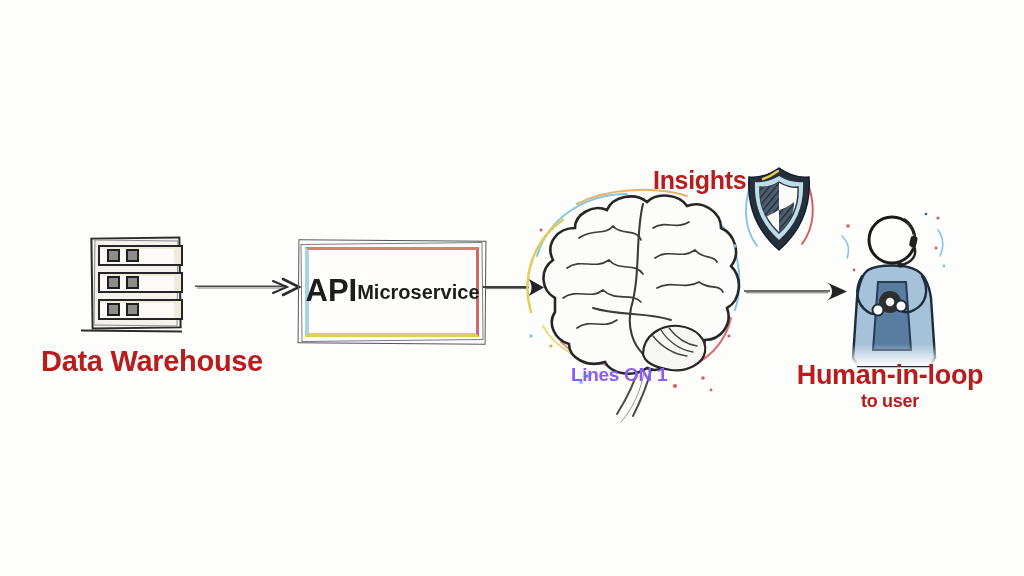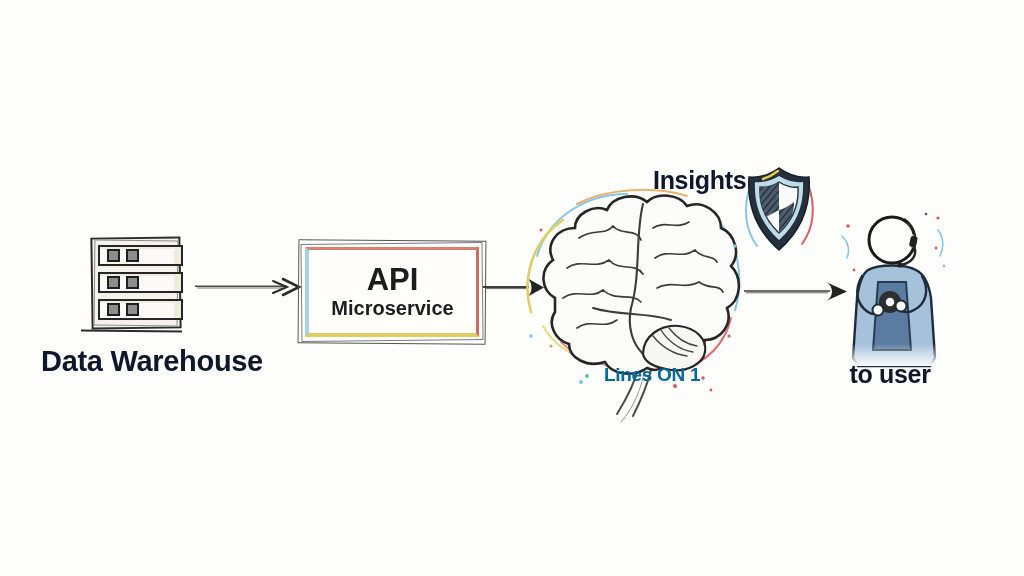--- a/index.html
+++ b/index.html
@@ -1,48 +1,48 @@
 <!DOCTYPE html>
 <html><head>
 <meta charset="utf-8">
 <style>
   html,body{margin:0;padding:0;background:#fff;}
   .canvas{
     position:relative;width:1024px;height:576px;background:#fdfdfc;overflow:hidden;
     font-family:"Liberation Sans", sans-serif;color:#1d1d1d;
   }
   .abs{position:absolute;}
-  .label{position:absolute;font-weight:700;color:#0f172a;letter-spacing:-0.3px;white-space:nowrap;}
+  .label{position:absolute;font-weight:700;color:#b91c1c;letter-spacing:-0.3px;white-space:nowrap;}
 
   
   .wh{position:absolute;left:93px;top:239px;width:86px;height:88px;}
   .wh .frame{position:absolute;inset:-2px;border:2.5px solid #2c2c2c;transform:rotate(-0.8deg);background:#f4f2ec;}
   .wh .frame2{position:absolute;inset:1px;border:1px solid #8b8b8b;transform:rotate(0.6deg);}
   .wh-bar{position:absolute;left:5px;right:-4px;height:21px;border:2.5px solid #262626;background:#fbfaf6;
           box-shadow:inset -7px 2px 0 rgba(205,196,150,0.25);display:flex;align-items:center;gap:6px;padding-left:7px;box-sizing:border-box;}
   .wh-bar .sq{width:9px;height:9px;border:2px solid #1f1f1f;background:#8d8d8d;box-sizing:content-box;}
   .wh .base{position:absolute;left:-12px;bottom:-5px;width:118%;height:2px;background:#2c2c2c;transform:rotate(0.6deg);}
 
   
   .api-box{position:absolute;left:302px;top:244px;width:180px;height:96px;background:#fff;}
   .api-box::before{content:"";position:absolute;inset:-4px;border:1.8px solid #565656;transform:rotate(0.5deg);}
   .api-box::after{content:"";position:absolute;inset:-1px;border:1.4px solid #7c7c7c;transform:rotate(-0.6deg);}
   .api-inner{position:absolute;inset:3px;border-top:3.5px solid #d97f72;border-right:3.5px solid #cf6b63;
              border-bottom:4px solid #dfcc63;border-left:4px solid #a7d2e2;background:#fffefb;
-             display:flex;flex-direction:column;align-items:center;justify-content:center;z-index:2;}
+             display:flex;flex-direction:row;align-items:center;justify-content:center;z-index:2;}
   .api-line1{font-size:31px;font-weight:700;line-height:1.05;}
   .api-line2{font-size:20px;font-weight:700;line-height:1.1;}
 
   
   .lbl-warehouse{left:41px;top:345px;font-size:29px;}
   .lbl-insights{left:653px;top:166px;font-size:25px;}
   .lbl-guardrails{left:738px;top:250px;font-size:24px;}
-  .lbl-lines{left:604px;top:364px;font-size:19px;color:#0369a1;font-weight:700;}
+  .lbl-lines{left:571px;top:364px;font-size:19px;color:#8b5cf6;font-weight:700;}
   .lbl-human{left:790px;top:360px;width:200px;text-align:center;font-size:27px;font-weight:700;line-height:1.15;}
-  .lbl-human .l2{font-size:25px;}
+  .lbl-human .l2{font-size:18px;}
 
   svg{position:absolute;overflow:visible;}
 </style>
 </head>
 <body>
 
 <div class="canvas">
 
   <div class="wh">
     <div class="frame"></div>
@@ -201,16 +201,17 @@
     <path d="M69 13 A 22 22 0 0 1 74 38" stroke="#666" stroke-width="1.5" fill="none"></path>
 
     <path d="M66 9 A 23 23 0 0 1 76 24" stroke="#222" stroke-width="2.5" fill="none"></path>
     <rect x="72" y="26" width="7" height="11" rx="2.5" fill="#222" transform="rotate(12 75 31)"></rect>
     <path d="M76 36 C 80 46, 73 53, 63 55" stroke="#222" stroke-width="2.4" fill="none" stroke-linecap="round"></path>
     <circle cx="62" cy="55" r="2.6" fill="#222"></circle>
 
     <rect x="0" y="134" width="112" height="22" fill="url(#fade)"></rect>
   </svg>
   <div class="label lbl-human">
+    <div class="l1">Human-in-loop</div>
     <div class="l2">to user</div>
   </div>
 
 </div>
 
 </body></html>

